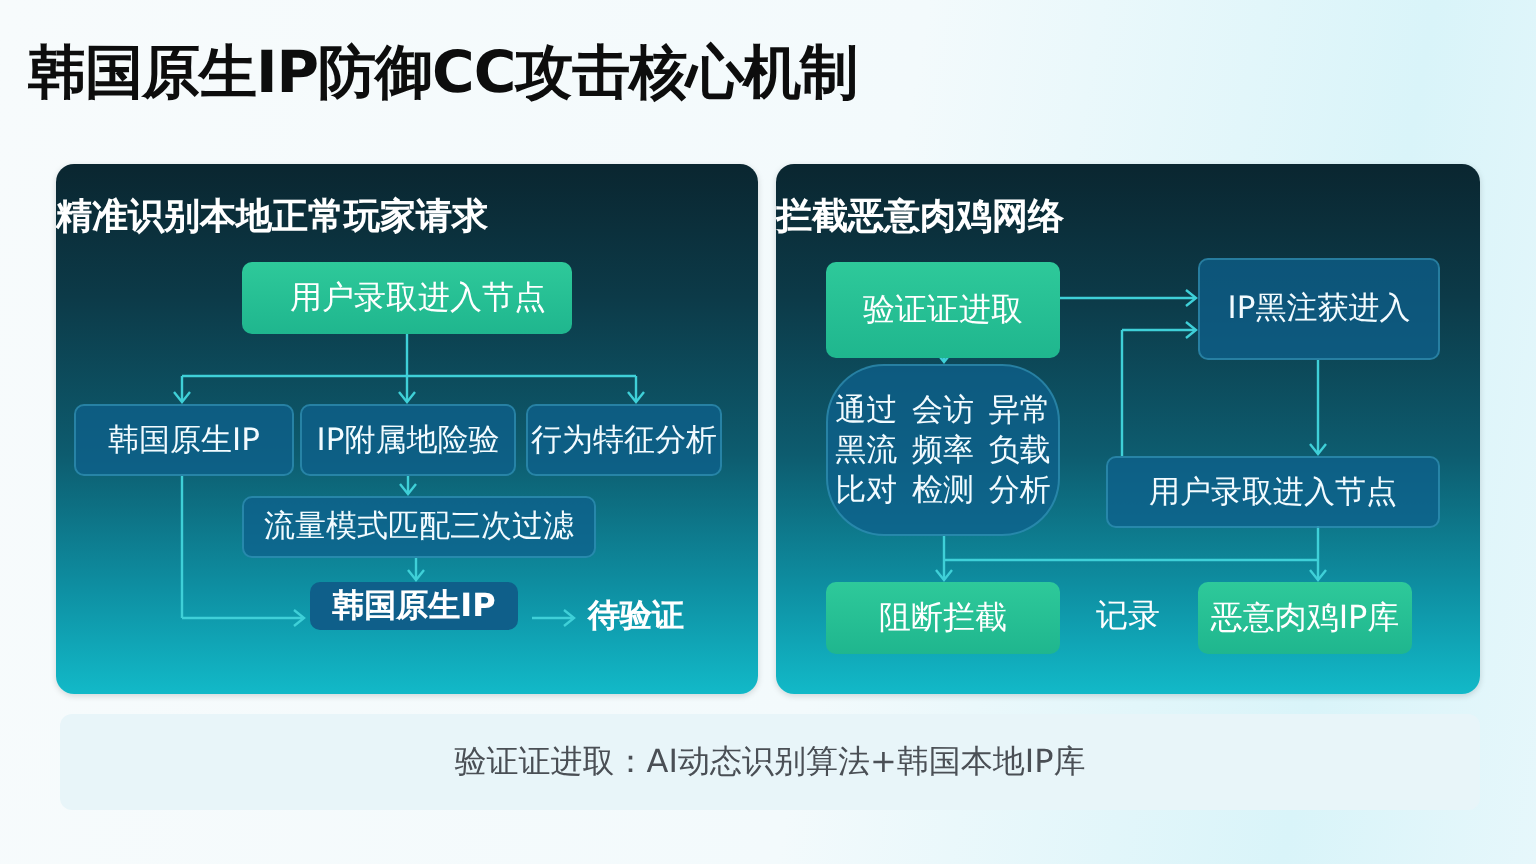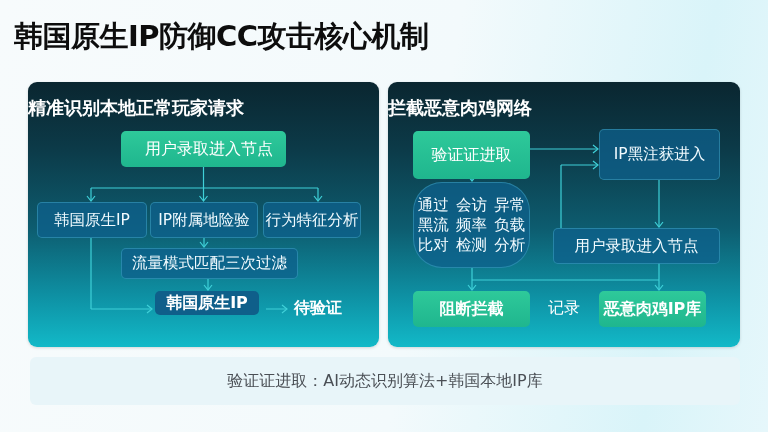--- a/index.html
+++ b/index.html
@@ -31,21 +31,21 @@
   .node {
     position: absolute;
     display: flex; align-items: center; justify-content: center;
     color: #f2fbff; font-size: 15.5px; text-align: center;
     border-radius: 5px; line-height: 1.3;
   }
   .node.green {
     background: linear-gradient(180deg, #2ec99a 0%, #1fb68e 100%);
     color: #ffffff; font-size: 16px;
   }
-  .node.green.bold { font-weight: bold; }
+  .node.green.bold { font-weight: normal; }
   .node.blue {
     background: rgba(14, 96, 140, 0.75);
     border: 1px solid rgba(90, 200, 230, 0.35);
   }
   .node.darkblue {
     background: #0f5f8a;
     font-weight: bold; color: #fff; font-size: 16px;
   }
   .label {
     position: absolute; color: #ffffff; font-weight: bold; font-size: 16px;

